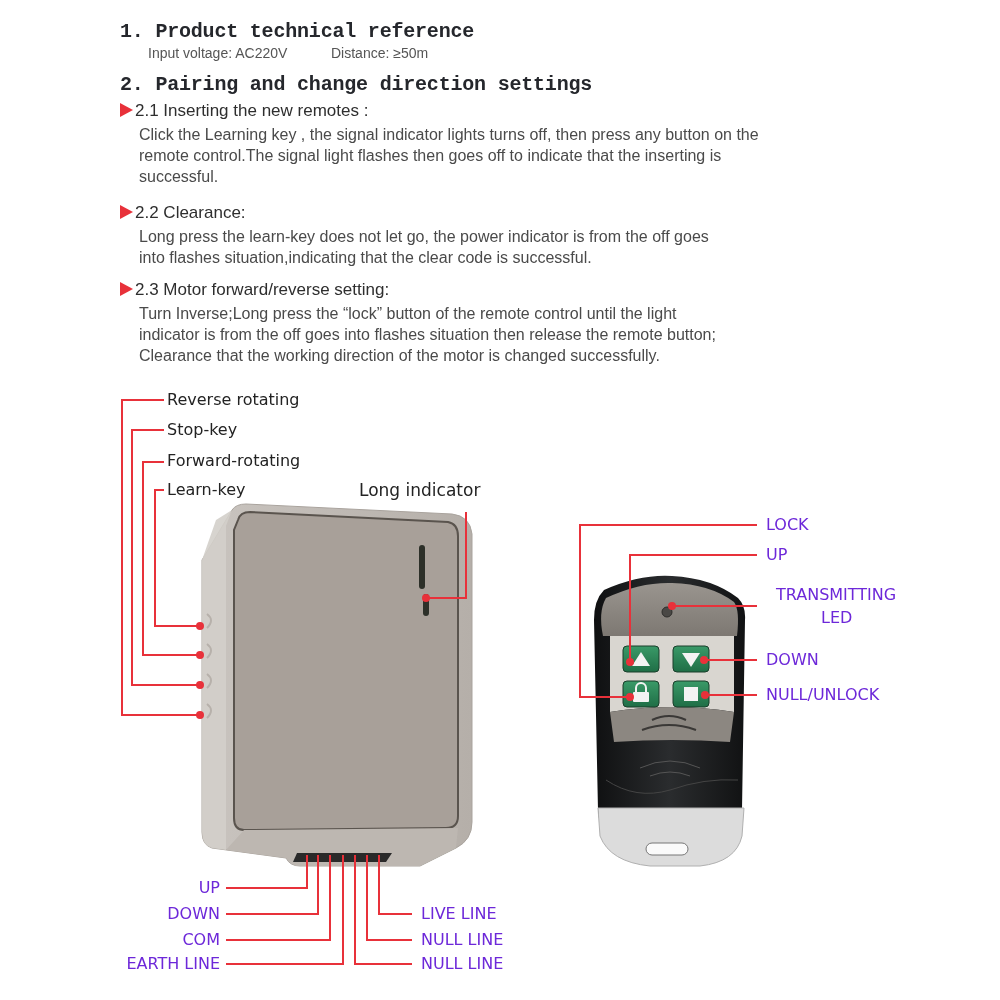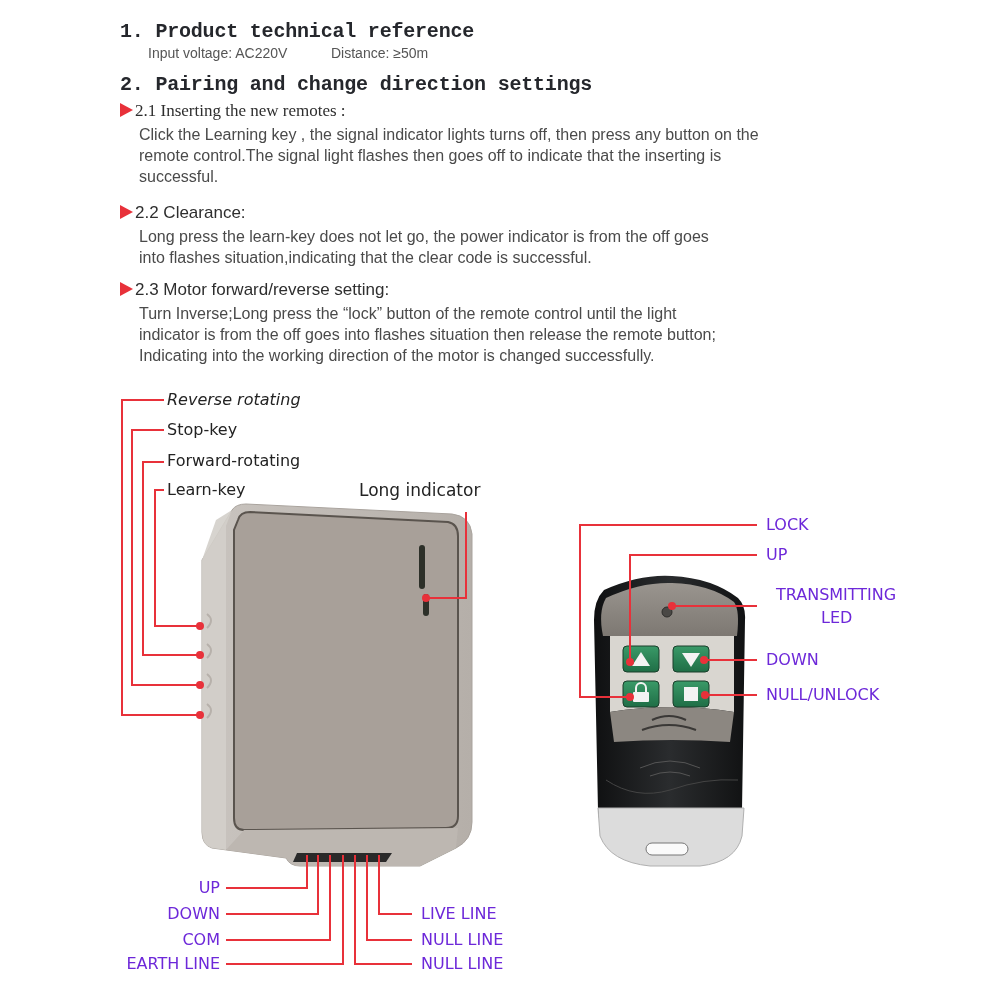--- a/index.html
+++ b/index.html
@@ -16,21 +16,21 @@
 </style>
 </head>
 <body>
 
 <div class="abs h1" style="left:120px; top:20px;">1. Product technical reference</div>
 <div class="abs spec" style="left:148px; top:45px;">Input voltage: AC220V</div>
 <div class="abs spec" style="left:331px; top:45px;">Distance: ≥50m</div>
 
 <div class="abs h1" style="left:120px; top:73px;">2. Pairing and change direction settings</div>
 
-<div class="abs sub" style="left:120px; top:101px;font-family:Liberation Serif, serif;">
+<div class="abs sub" style="left:120px; top:101px;">
   <span class="tri"></span><span>2.1 Inserting the new remotes :</span>
 </div>
 <div class="abs para" style="left:139px; top:124px; width:760px;">
   <div>Click the Learning key , the signal indicator lights turns off, then press any button on the</div>
   <div>remote control.The signal light flashes then goes off to indicate that the inserting is</div>
   <div>successful.</div>
 </div>
 
 <div class="abs sub" style="left:120px; top:203px;">
   <span class="tri"></span><span>2.2 Clearance:</span>
@@ -39,21 +39,21 @@
   <div>Long press the learn-key does not let go, the power indicator is from the off goes</div>
   <div>into flashes situation,indicating that the clear code is successful.</div>
 </div>
 
 <div class="abs sub" style="left:120px; top:280px;">
   <span class="tri"></span><span>2.3 Motor forward/reverse setting:</span>
 </div>
 <div class="abs para" style="left:139px; top:303px; width:760px;">
   <div>Turn Inverse;Long press the “lock” button of the remote control until the light</div>
   <div>indicator is from the off goes into flashes situation then release the remote button;</div>
-  <div>Indicating into the working direction of the motor is changed successfully.</div>
+  <div>Clearance that the working direction of the motor is changed successfully.</div>
 </div>
 
 <svg width="1000" height="1000" viewBox="0 0 1000 1000">
   <defs>
     <linearGradient id="devSide" x1="0" x2="1" y1="0" y2="0">
       <stop offset="0" stop-color="#c9c4bf"></stop>
       <stop offset="1" stop-color="#b5afa9"></stop>
     </linearGradient>
     <linearGradient id="remoteTop" x1="0" x2="0" y1="0" y2="1">
       <stop offset="0" stop-color="#9a958f"></stop>
@@ -163,21 +163,21 @@
   </g>
   <g fill="#e8313a">
     <circle cx="630" cy="697" r="4"></circle>
       <circle cx="630" cy="662" r="4"></circle>
     <circle cx="672" cy="606" r="4"></circle>
       <circle cx="704" cy="660" r="4"></circle>
     <circle cx="705" cy="695" r="4"></circle>
   </g>
 </svg>
 
-<div class="abs lbl" style="left:167px; top:390px;font-style:italic;">Reverse rotating</div>
+<div class="abs lbl" style="left:167px; top:390px;">Reverse rotating</div>
 <div class="abs lbl" style="left:167px; top:420px;">Stop-key</div>
 <div class="abs lbl" style="left:167px; top:451px;">Forward-rotating</div>
 <div class="abs lbl" style="left:167px; top:480px;">Learn-key</div>
 <div class="abs lbl" style="left:359px; top:480px; font-size:17px;">Long indicator</div>
 
 <div class="abs lblc" style="right:780px; top:878px;">UP</div>
 <div class="abs lblc" style="right:780px; top:904px;">DOWN</div>
 <div class="abs lblc" style="right:780px; top:930px;">COM</div>
 <div class="abs lblc" style="right:780px; top:954px;">EARTH LINE</div>
 

